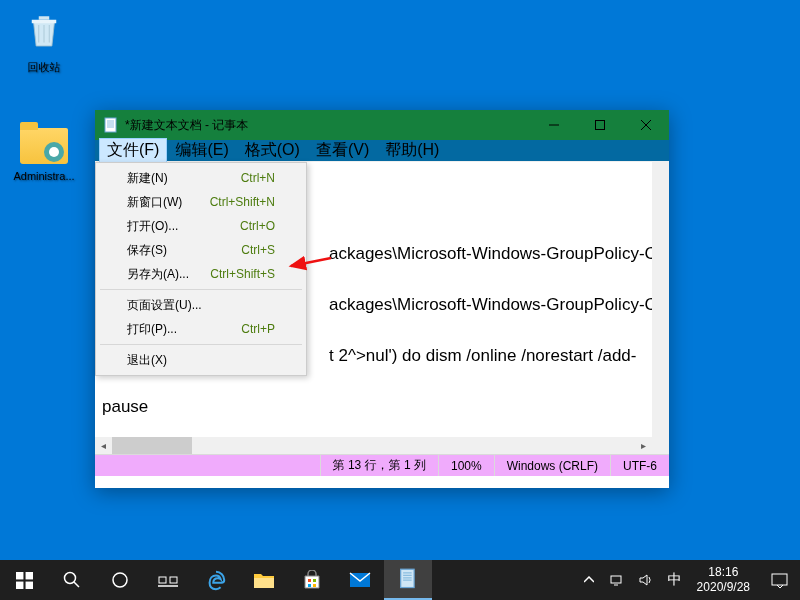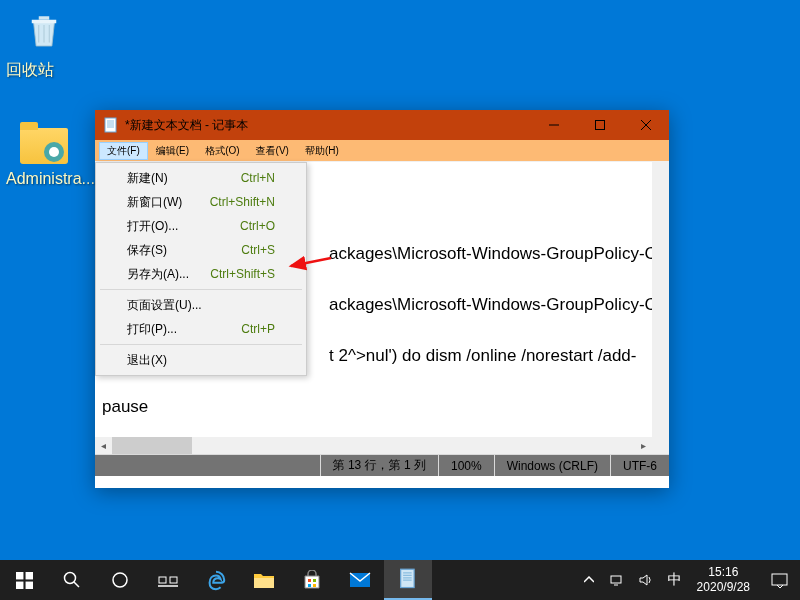--- a/index.html
+++ b/index.html
@@ -1,45 +1,45 @@
 <!DOCTYPE html>
 <html><head>
 <meta charset="utf-8">
 <style>
 *{margin:0;padding:0;box-sizing:border-box;font-family:"Microsoft YaHei","Segoe UI",sans-serif}
 body{width:800px;height:600px;background:#0078d7;overflow:hidden;position:relative}
 .desktop{width:100%;height:560px;position:relative}
-.dicon{position:absolute;width:76px;text-align:left;color:#fef9c3;font-size:16px;cursor:pointer}
+.dicon{position:absolute;width:76px;text-align:center;color:#000000;font-size:11px;cursor:pointer}
 .dicon .ic{width:48px;height:48px;margin:0 auto 4px;display:flex;align-items:center;justify-content:center}
 .dicon .lbl{text-shadow:1px 1px 2px rgba(0,0,0,.5)}
 .recycle svg{width:42px;height:42px}
 .folder{width:48px;height:36px;background:linear-gradient(#ffd666,#f7c33e);border-radius:2px 2px 3px 3px;position:relative;margin-top:8px}
 .folder:before{content:"";position:absolute;top:-6px;left:0;width:18px;height:8px;background:#f7c33e;border-radius:2px 2px 0 0}
 .usercircle{position:absolute;right:4px;bottom:2px;width:20px;height:20px;border-radius:50%;background:#4aa8a8;display:flex;align-items:center;justify-content:center}
 .usercircle:after{content:"";width:10px;height:10px;border-radius:50%;background:#fff}
 .pc svg,.net svg,.cp svg{width:44px;height:44px}
 .window{position:absolute;left:95px;top:110px;width:574px;height:378px;background:#fff;box-shadow:0 4px 20px rgba(0,0,0,.35)}
-.titlebar{height:30px;display:flex;align-items:center;padding-left:8px;background:#c2410c}
+.titlebar{height:30px;display:flex;align-items:center;padding-left:8px;background:#15803d}
 .titlebar .ticon{width:16px;height:16px;margin-right:6px}
 .titlebar .ttext{font-size:12px;flex:1}
 .winbtns{display:flex;height:100%}
 .winbtns div{width:46px;display:flex;align-items:center;justify-content:center;font-size:13px}
-.menubar{height:22px;display:flex;align-items:center;padding-left:4px;font-size:10px;background:#fdba74;border-bottom:1px solid #f0f0f0}
+.menubar{height:22px;display:flex;align-items:center;padding-left:4px;font-size:16px;background:#0369a1;border-bottom:1px solid #f0f0f0}
 .menubar span{padding:2px 8px;cursor:default}
 .menubar span.active{background:#cce8ff;border:1px solid #99d1ff;padding:1px 7px}
 .editor{position:relative;height:292px;overflow:hidden}
 .content{padding:2px 4px;font-size:17px;font-family:Consolas,monospace;white-space:pre;line-height:1.5}
 .cursor{display:inline-block;width:1px;height:18px;background:#000;vertical-align:text-bottom}
 .hscroll{position:absolute;bottom:0;left:0;right:17px;height:17px;background:#f0f0f0;display:flex}
 .hscroll .arr{width:17px;height:17px;display:flex;align-items:center;justify-content:center;color:#606060;font-size:10px}
 .hscroll .track{flex:1;position:relative}
 .hscroll .thumb{position:absolute;left:0;width:80px;height:17px;background:#cdcdcd}
 .vscroll{position:absolute;right:0;top:0;bottom:17px;width:17px;background:#f0f0f0}
 .scrollcorner{position:absolute;right:0;bottom:0;width:17px;height:17px;background:#f0f0f0}
-.statusbar{height:22px;background:#737373;display:flex;font-size:12px;align-items:center;border-top:1px solid #dadada}
+.statusbar{height:22px;background:#f0abfc;display:flex;font-size:12px;align-items:center;border-top:1px solid #dadada}
 .statusbar .cell{padding:0 12px;border-left:1px solid #dadada;height:100%;display:flex;align-items:center}
 .statusbar .sp{flex:1}
 .dropdown{position:absolute;left:0;top:52px;width:212px;background:#f2f2f2;border:1px solid #ccc;box-shadow:2px 2px 6px rgba(0,0,0,.2);padding:3px}
 .dropdown .mi{height:24px;display:flex;align-items:center;padding:0 28px 0 28px;font-size:12px;position:relative}
 .dropdown .mi .lbl{flex:1}
 .dropdown .mi .sc{color:#4d7c0f}
 .dropdown .sep{height:1px;background:#d7d7d7;margin:3px 1px}
 .arrow{position:absolute;left:285px;top:252px;pointer-events:none}
 .taskbar{position:absolute;bottom:0;left:0;right:0;height:40px;background:#1f1f1f;display:flex;align-items:center}
 .tbtn{width:48px;height:40px;display:flex;align-items:center;justify-content:center;color:#fff}
@@ -246,21 +246,21 @@
         </svg>
       </div>
     <div class="ti">
         <svg width="16" height="14">
           <path d="M2 5h3l4-3v10l-4-3H2z" fill="none" stroke="#fff"></path>
           <path d="M11 4a5 5 0 010 6" fill="none" stroke="#fff"></path>
         </svg>
       </div>
     <div class="ti" style="font-size:14px">中</div>
     <div class="clock">
-      <div>15:16</div>
+      <div>18:16</div>
       <div>2020/9/28</div>
     </div>
     <div class="notif">
         <svg width="17" height="17">
           <rect x="1" y="2" width="15" height="11" fill="none" stroke="#fff"></rect>
           <path d="M6 13l3 3 3-3" fill="none" stroke="#fff"></path>
         </svg>
       </div>
   </div>
 </div>

